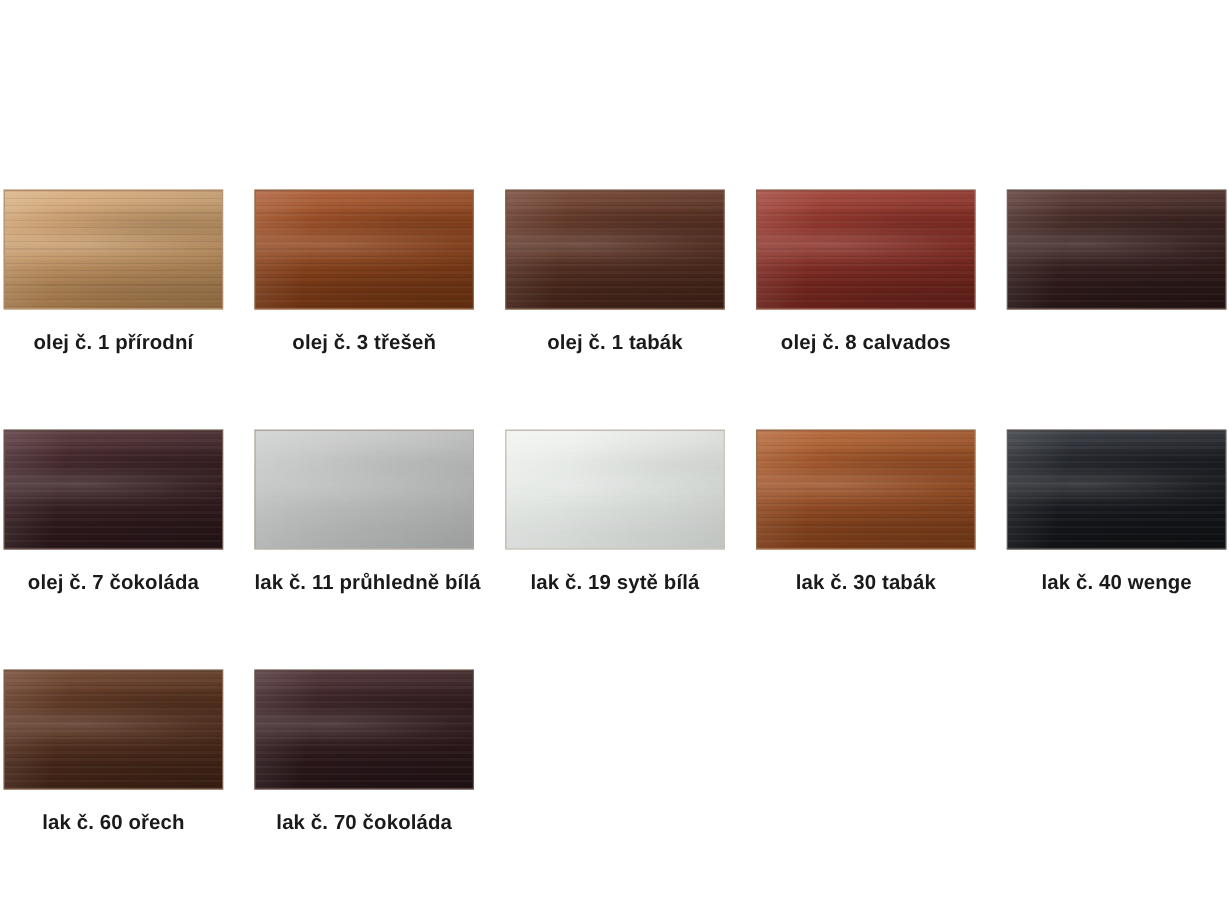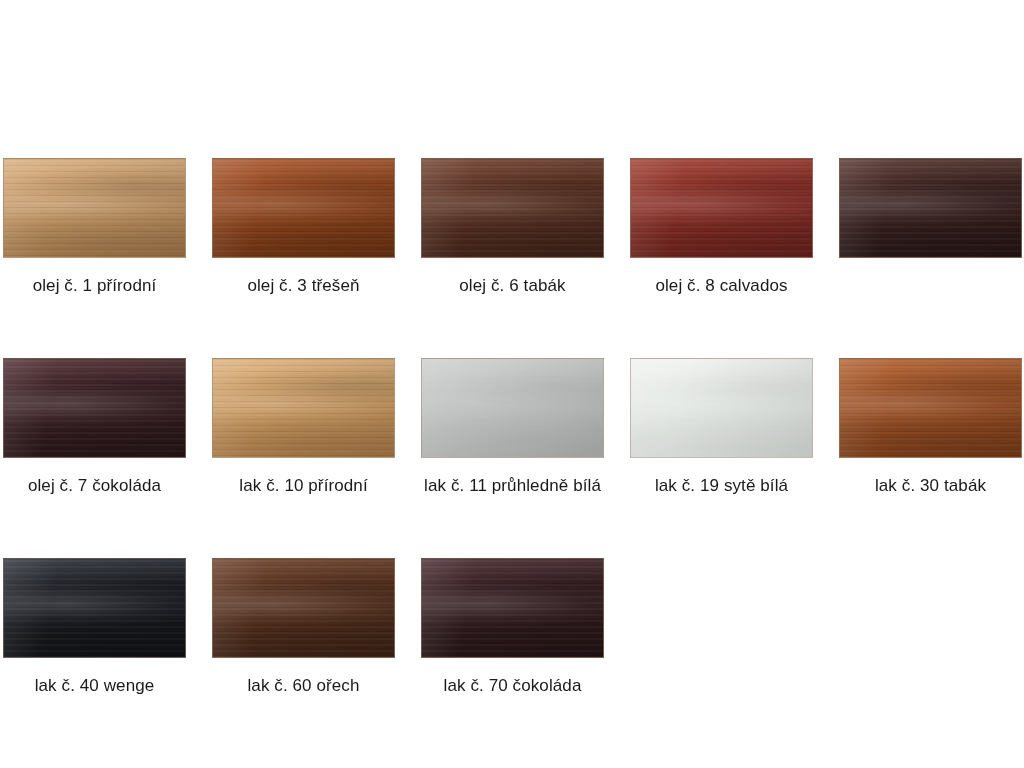--- a/index.html
+++ b/index.html
@@ -78,21 +78,21 @@
   }
 
   
   .swatch-chip.smooth .grain.lines { opacity: 0.06; }
   .swatch-chip.smooth .grain.figure { opacity: 0.30; }
 
   .swatch-label {
     margin-top: 18px;
     text-align: center;
     font-size: 17px;
-    font-weight: normal;
+    font-weight: bold;
     color: #1a1a1a;
     letter-spacing: 0.1px;
     line-height: 20px;
     white-space: nowrap;
   }
 </style>
 </head>
 <body>
 
 <div id="swatch-chart">
@@ -112,21 +112,21 @@
           <span class="grain sheen"></span>
         </div>
         <div class="swatch-label">olej č. 3 třešeň</div>
       </div>
       <div class="swatch-cell">
         <div class="swatch-chip" style="background: linear-gradient(176deg, rgb(109, 60, 42) 0%, rgb(90, 49, 34) 45%, rgb(70, 37, 26) 100%);">
           <span class="grain figure"></span>
           <span class="grain lines"></span>
           <span class="grain sheen"></span>
         </div>
-        <div class="swatch-label">olej č. 6 tabák</div>
+        <div class="swatch-label">olej č. 1 tabák</div>
       </div>
       <div class="swatch-cell">
         <div class="swatch-chip" style="background: linear-gradient(176deg, rgb(156, 58, 46) 0%, rgb(138, 46, 37) 45%, rgb(113, 36, 29) 100%);">
           <span class="grain figure"></span>
           <span class="grain lines"></span>
           <span class="grain sheen"></span>
         </div>
         <div class="swatch-label">olej č. 8 calvados</div>
       </div>
       <div class="swatch-cell">
@@ -136,28 +136,20 @@
           <span class="grain sheen"></span>
         </div>
       </div>
       <div class="swatch-cell">
         <div class="swatch-chip" style="background: linear-gradient(176deg, rgb(75, 42, 46) 0%, rgb(58, 32, 36) 45%, rgb(42, 22, 25) 100%);">
           <span class="grain figure"></span>
           <span class="grain lines"></span>
           <span class="grain sheen"></span>
         </div>
         <div class="swatch-label">olej č. 7 čokoláda</div>
-      </div>
-      <div class="swatch-cell">
-        <div class="swatch-chip" style="background: linear-gradient(176deg, rgb(220, 176, 122) 0%, rgb(205, 156, 99) 45%, rgb(185, 133, 76) 100%);">
-          <span class="grain figure"></span>
-          <span class="grain lines"></span>
-          <span class="grain sheen"></span>
-        </div>
-        <div class="swatch-label">lak č. 10 přírodní</div>
       </div>
       <div class="swatch-cell">
         <div class="swatch-chip smooth" style="background: linear-gradient(176deg, rgb(208, 210, 209) 0%, rgb(194, 196, 195) 45%, rgb(179, 182, 181) 100%);">
           <span class="grain figure"></span>
           <span class="grain lines"></span>
           <span class="grain sheen"></span>
         </div>
         <div class="swatch-label">lak č. 11 průhledně bílá</div>
       </div>
       <div class="swatch-cell">

